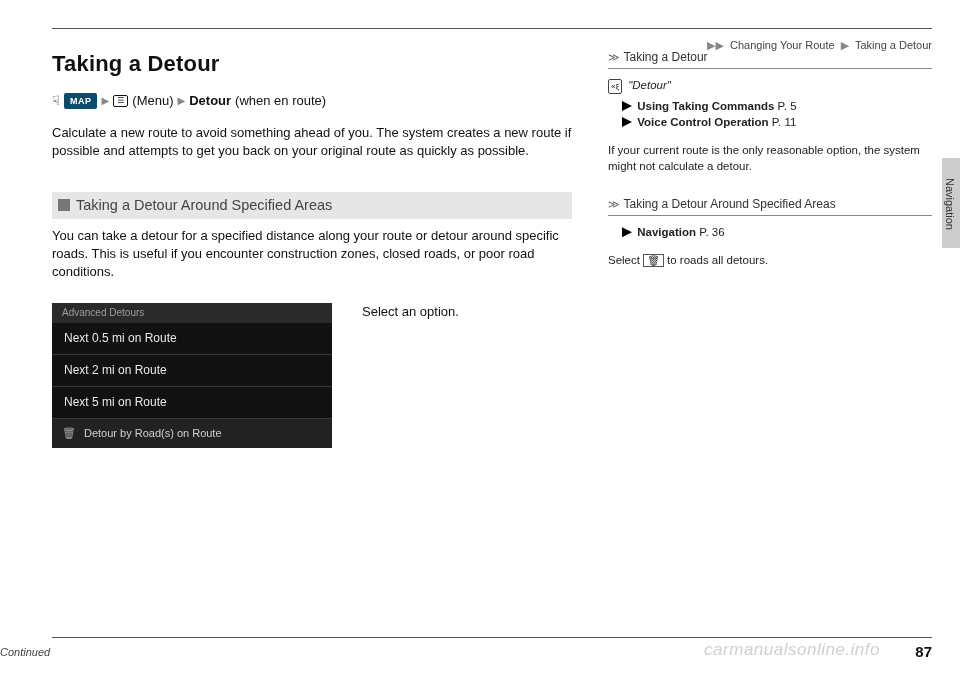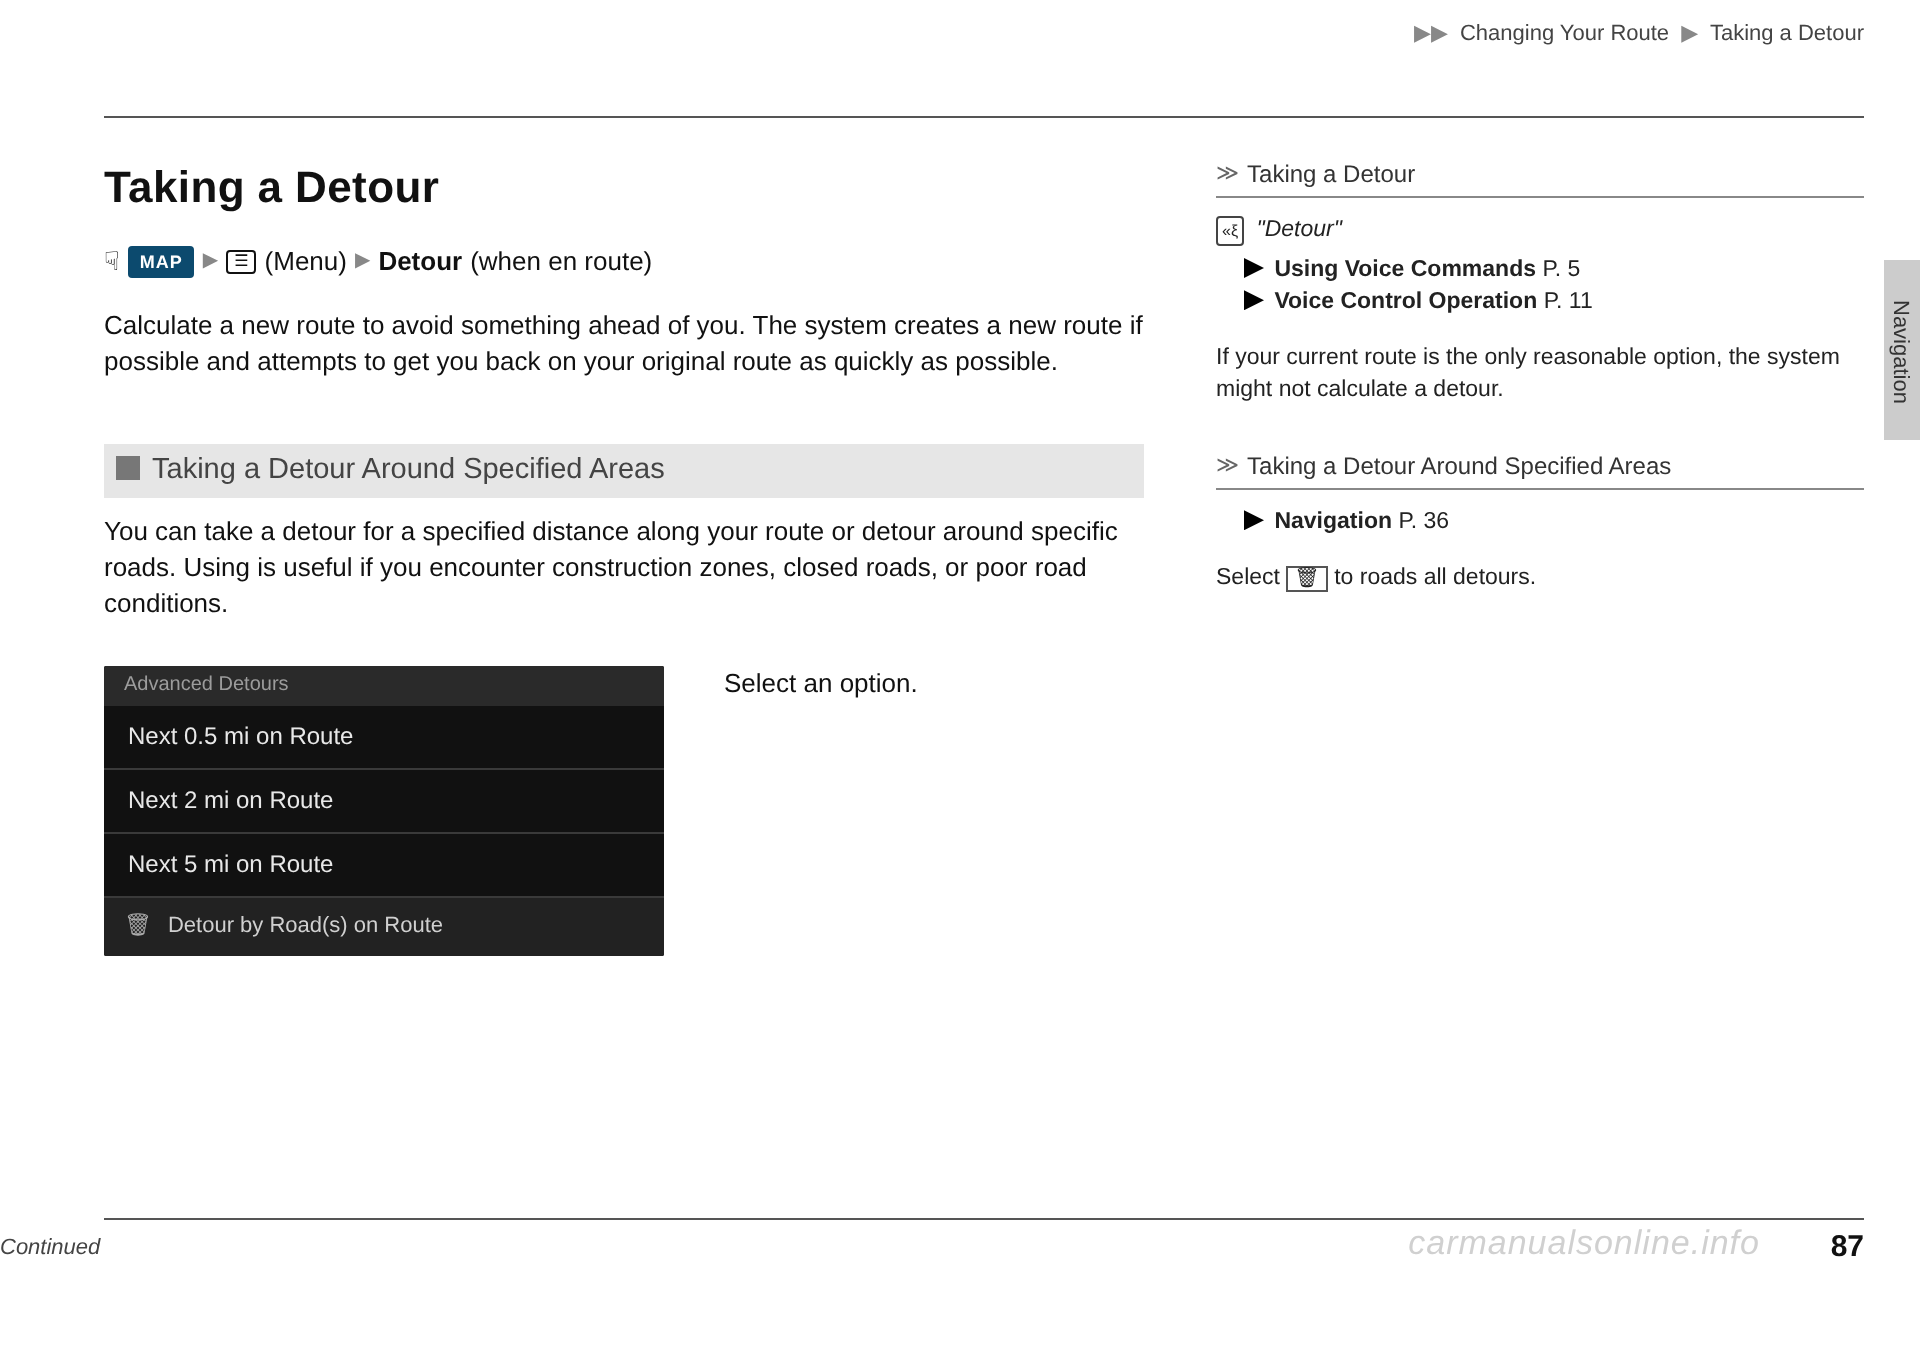--- a/index.html
+++ b/index.html
@@ -1,16 +1,16 @@
 <!DOCTYPE html>
 <html><head>
 <meta charset="utf-8">
 <style>
   html,body{margin:0;padding:0;background:#fff;font-family:"Helvetica Neue",Arial,sans-serif;color:#111;font-size:13px;line-height:1.4}
-  .page{width:960px;height:640px;position:relative;box-sizing:border-box;padding:30px 28px 0 52px}
+  .page{width:960px;height:640px;position:relative;box-sizing:border-box;padding:0 28px 0 52px}
   .breadcrumb{position:absolute;top:10px;right:28px;font-size:11px;color:#444}
   .breadcrumb .sep{margin:0 3px;color:#888}
   .hr{border-top:1px solid #555;margin-top:28px}
   .hr2{border-top:1px solid #555;position:absolute;bottom:30px;left:52px;right:28px}
   .columns{display:flex;gap:36px;margin-top:20px}
   .col-left{width:520px}
   .col-right{flex:1;position:relative}
   h1{font-size:22px;font-weight:600;margin:0 0 12px 0;letter-spacing:.2px}
   .pathline{display:flex;align-items:center;flex-wrap:wrap;gap:4px;font-size:13px;margin-bottom:14px}
   .ico{display:inline-flex;align-items:center;justify-content:center;vertical-align:middle}
@@ -69,21 +69,21 @@
         <span>(Menu)</span>
         <span class="tri">▶</span>
         <strong>Detour</strong>
         <span>(when en route)</span>
       </div>
 
       <p>Calculate a new route to avoid something ahead of you. The system creates a new route if possible and attempts to get you back on your original route as quickly as possible.</p>
 
       <div class="section-bar">Taking a Detour Around Specified Areas</div>
 
-      <p>You can take a detour for a specified distance along your route or detour around specific roads. Using is useful if you encounter construction zones, closed roads, or poor road conditions.</p>
+      <p>You can take a detour for a specified distance along your route or detour around specific roads. This is useful if you encounter construction zones, closed roads, or poor road conditions.</p>
 
       <div style="display:flex;align-items:flex-start">
         <div class="screenshot">
           <div class="title">Advanced Detours</div>
           <div class="item first">Next 0.5 mi on Route</div>
           <div class="item">Next 2 mi on Route</div>
           <div class="item">Next 5 mi on Route</div>
           <div class="lastrow">
             <span class="trash">🗑</span>
             <span>Detour by Road(s) on Route</span>
@@ -98,21 +98,21 @@
         <span class="arrows">≫</span>
         <span>Taking a Detour</span>
       </div>
       <div class="help-box">
         <div style="margin-bottom:4px">
           <span class="voice-ico">«ξ</span>
           <em>"Detour"</em>
         </div>
         <div style="padding-left:14px">
           <span class="link-arrow"></span>
-          <strong>Using Voice Commands</strong>
+          <strong>Using Taking Commands</strong>
           <span>P. 5</span>
         </div>
         <div style="padding-left:14px;margin-bottom:12px">
           <span class="link-arrow"></span>
           <strong>Voice Control Operation</strong>
           <span>P. 11</span>
         </div>
         <div>If your current route is the only reasonable option, the system might not calculate a detour.</div>
       </div>
 

